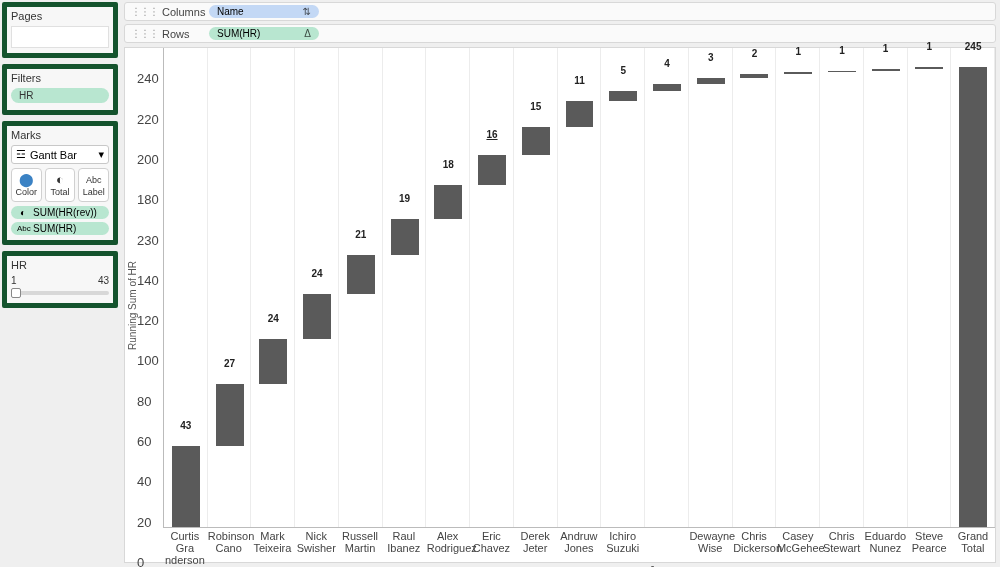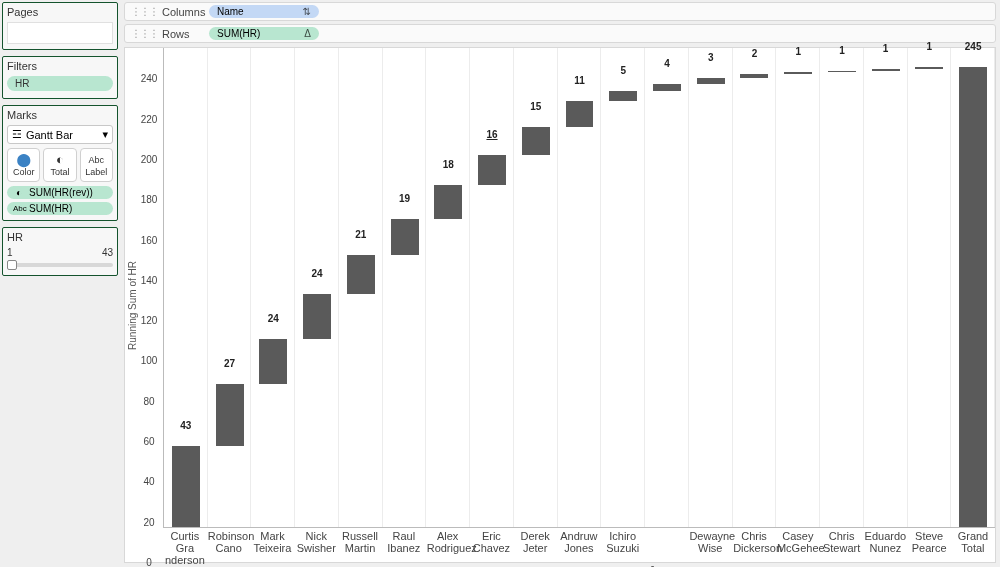--- a/index.html
+++ b/index.html
@@ -16,21 +16,21 @@
   .side {
     width: 120px;
     flex: 0 0 120px;
     display: flex;
     flex-direction: column;
     padding: 2px;
     gap: 6px;
   }
   .panel {
     background: #f7f7f7;
-    border: 1px solid #14532d;
+    border: 5px solid #14532d;
     border-radius: 2px;
     padding: 3px 4px 5px 4px;
   }
   .panel-title {
     font-size: 11px;
     color: #333;
     margin-bottom: 4px;
   }
   .pages-body { height: 22px; background:#fff; border:1px solid #e0e0e0;}
   .pill {
@@ -170,23 +170,23 @@
     font-size:10px;color:#555;
   }
   .yticks{
     width:24px;
     position:relative;
   }
   .ytick{
     position:absolute;
     right:2px;
     transform:translateY(50%);
-    font-size:10px;
+    font-size:13px;
     color:#444;
-    text-align:center;
+    text-align:left;
     width:100%;
   }
   .plot-wrap{
     flex:1;
     display:flex;
     flex-direction:column;
   }
   .plot{
     flex:1;
     position:relative;
@@ -318,21 +318,21 @@
     </div>
     <div class="yticks" id="yticks">
         <div class="ytick" style="bottom: 0%;">0</div>
         <div class="ytick" style="bottom: 7.84314%;">20</div>
         <div class="ytick" style="bottom: 15.6863%;">40</div>
         <div class="ytick" style="bottom: 23.5294%;">60</div>
         <div class="ytick" style="bottom: 31.3725%;">80</div>
         <div class="ytick" style="bottom: 39.2157%;">100</div>
         <div class="ytick" style="bottom: 47.0588%;">120</div>
         <div class="ytick" style="bottom: 54.902%;">140</div>
-        <div class="ytick" style="bottom: 62.7451%;">160</div>
+        <div class="ytick" style="bottom: 62.7451%;">230</div>
         <div class="ytick" style="bottom: 70.5882%;">180</div>
         <div class="ytick" style="bottom: 78.4314%;">200</div>
         <div class="ytick" style="bottom: 86.2745%;">220</div>
         <div class="ytick" style="bottom: 94.1176%;">240</div>
       </div>
     <div class="plot-wrap">
       <div class="plot" id="plot">
           <div class="col" style="left: 0%; width: 5.26316%;"></div>
           <div class="bar" style="left: 0.947368%; width: 3.36842%; bottom: 0%; height: 16.8627%; background: rgb(90, 90, 90);"></div>
           <div class="bar-label" style="left: 0%; width: 5.26316%; bottom: 16.8627%;">43</div>

